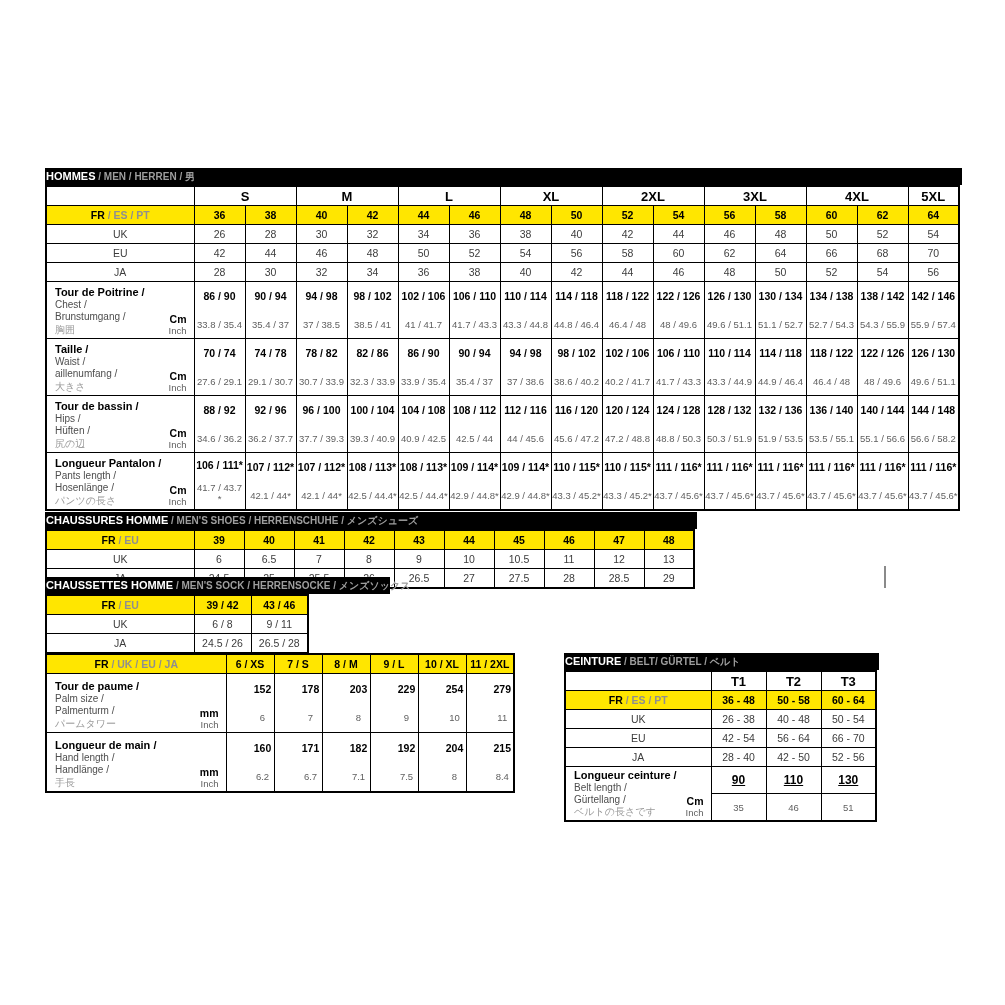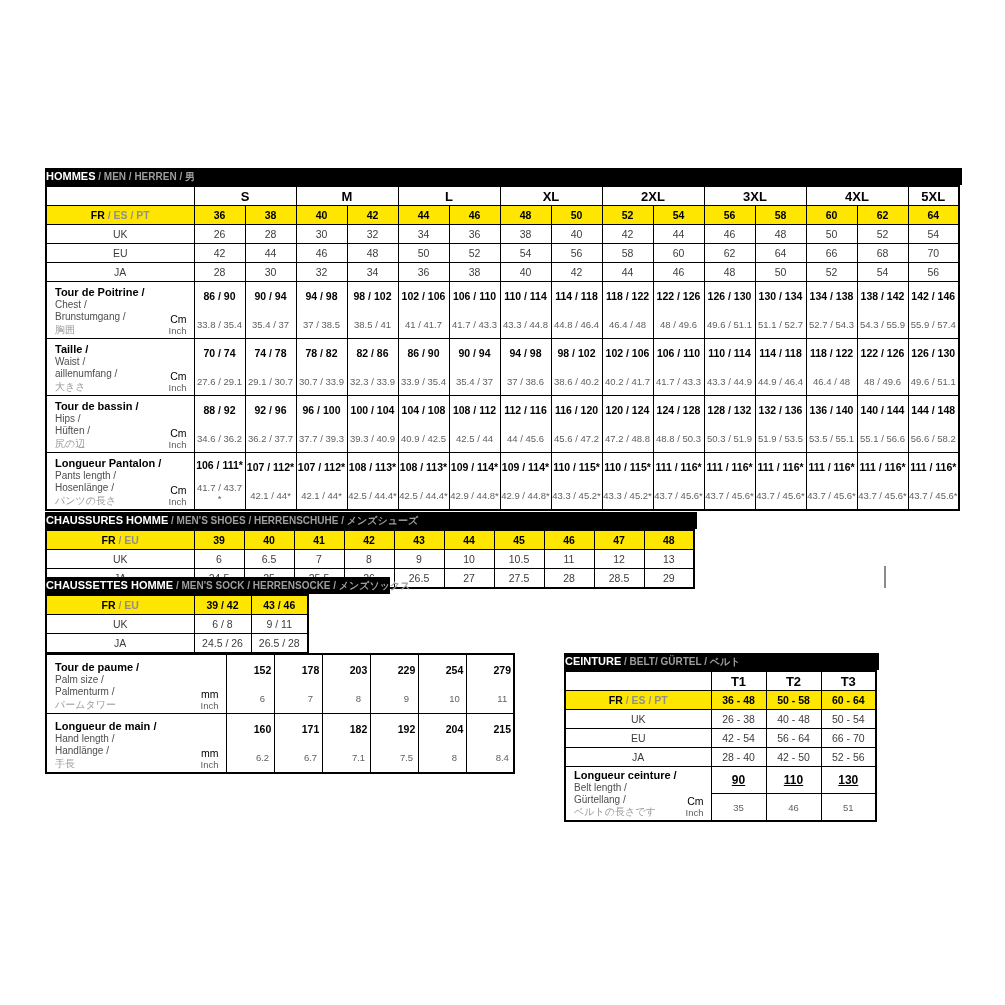--- a/index.html
+++ b/index.html
@@ -28,21 +28,21 @@
   .mlabel{display:flex;justify-content:space-between;box-sizing:border-box;padding:3px 7px 2px 8px;align-items:flex-end;}
   .men .mlabel{height:56px;}
   .gloves .mlabel{height:58px;}
   .belt .mlabel{height:52px;}
   .mlines{text-align:left;line-height:12.5px;}
   .belt .mlines{line-height:11.8px;}
   .mlines .l0{font-weight:bold;font-size:11px;color:#000;white-space:nowrap;}
   .mlines .lx{font-size:10px;color:#4d4d4d;white-space:nowrap;}
   .mlines .ljp{color:#9a9a9a;}
   .munits{display:flex;flex-direction:column;justify-content:space-around;text-align:right;}
-  .munits .u1{font-weight:normal;font-size:10.5px;color:#000;}
+  .munits .u1{font-weight:bold;font-size:10.5px;color:#000;}
   .munits .u2{font-size:9.5px;color:#5f5f5f;}
   .mcell-inner{display:flex;flex-direction:column;justify-content:space-around;box-sizing:border-box;}
   .men .mcell-inner{height:56px;}
   .gloves .mcell-inner{height:58px;margin-left:25px;}
   .v1{font-weight:bold;font-size:10.5px;color:#000;}
   .v2{font-size:9.5px;color:#5f5f5f;}
   td.mv1{font-weight:bold;font-size:12px;color:#000;text-decoration:underline;}
   td.mv2{font-size:9.5px;color:#5f5f5f;}
   
   .men col.c-label{width:148px;}   .men col.c-data{width:51px;}
@@ -697,20 +697,29 @@
           <colgroup>
             <col class="c-label">
             <col class="c-data">
             <col class="c-data">
             <col class="c-data">
             <col class="c-data">
             <col class="c-data">
             <col class="c-data">
           </colgroup>
           <tbody>
+            <tr class="r-yellow">
+              <td class="label-cell"><span class="lab-main">FR</span><span class="lab-rest"> / UK / EU / JA</span></td>
+              <td class="val-cell">6 / XS</td>
+              <td class="val-cell">7 / S</td>
+              <td class="val-cell">8 / M</td>
+              <td class="val-cell">9 / L</td>
+              <td class="val-cell">10 / XL</td>
+              <td class="val-cell">11 / 2XL</td>
+            </tr>
             <tr class="r-measure">
               <td class="label-cell mlabel-cell">
                 <div class="mlabel">
                   <div class="mlines">
                     <div class="l0">Tour de paume /</div>
                     <div class="lx">Palm size /</div>
                     <div class="lx">Palmenturm /</div>
                     <div class="lx ljp">パームタワー</div>
                   </div>
                   <div class="munits">

